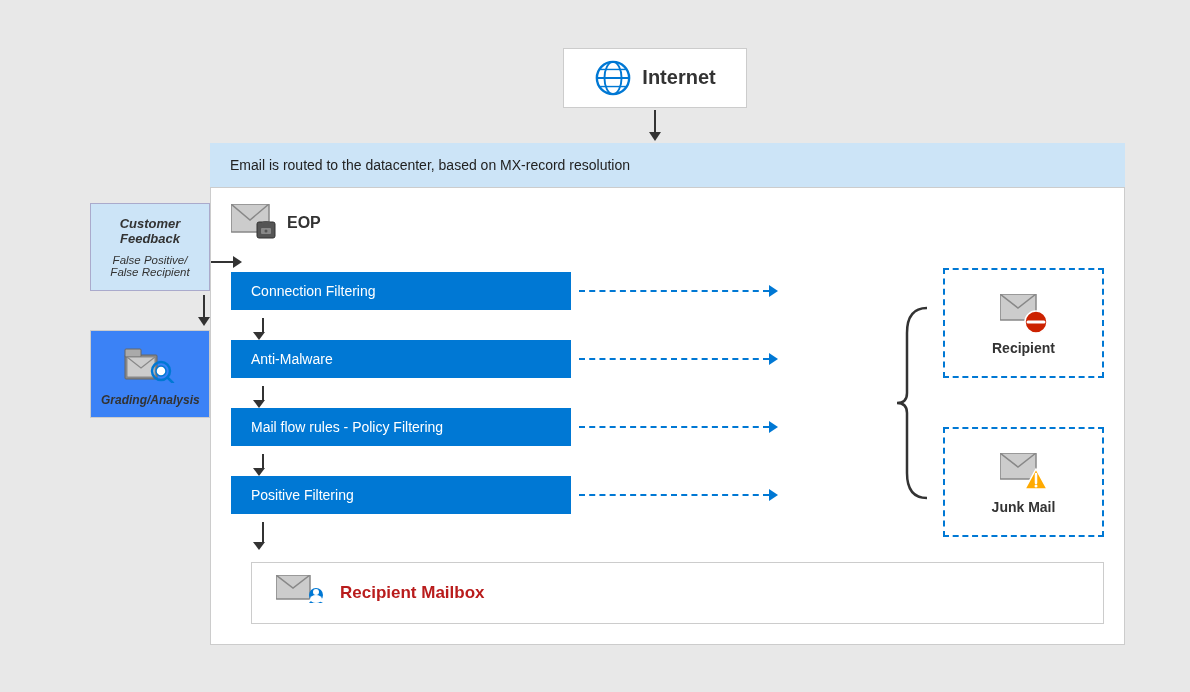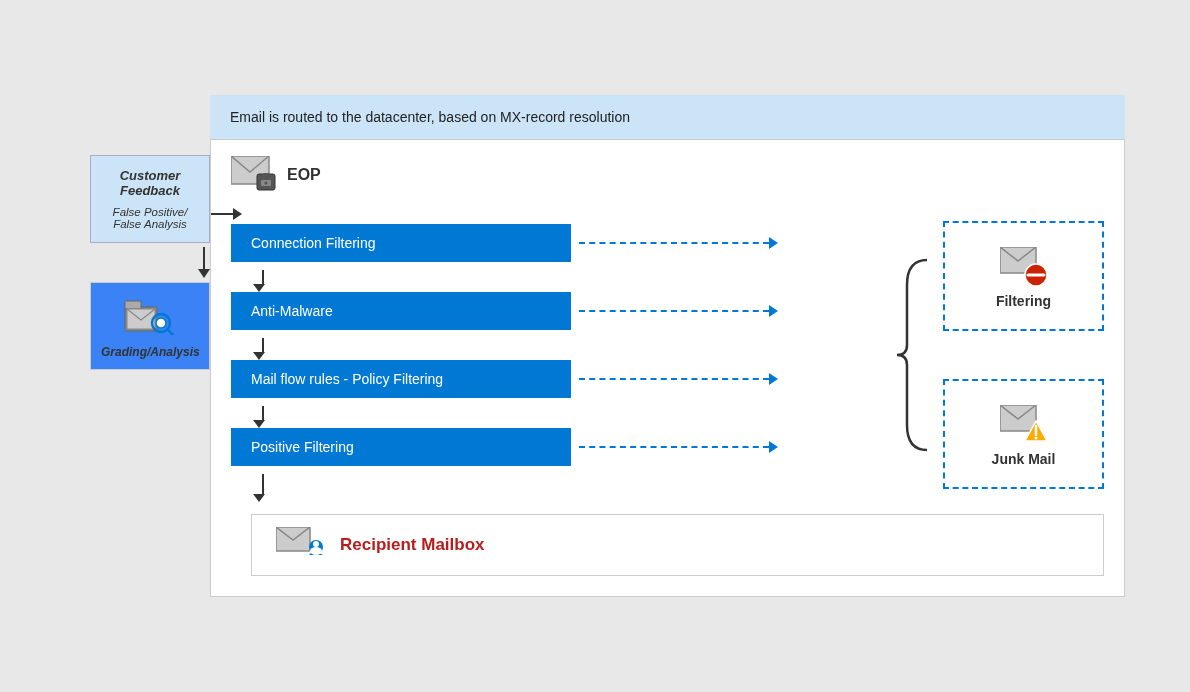--- a/index.html
+++ b/index.html
@@ -245,30 +245,47 @@
       font-weight: 700;
       color: #333;
       margin-top: 6px;
     }
   </style>
 </head>
 <body>
 
 <div class="diagram-container">
 
+  <div style="display:flex; flex-direction:column; align-items:center; margin-left:120px;">
+    <div class="internet-box">
+      <svg class="globe-icon" viewBox="0 0 40 40" xmlns="http://www.w3.org/2000/svg">
+        <circle cx="20" cy="20" r="17" fill="none" stroke="#0078d4" stroke-width="2.5"></circle>
+        <ellipse cx="20" cy="20" rx="9" ry="17" fill="none" stroke="#0078d4" stroke-width="2"></ellipse>
+        <line x1="3" y1="20" x2="37" y2="20" stroke="#0078d4" stroke-width="2"></line>
+        <line x1="6" y1="11" x2="34" y2="11" stroke="#0078d4" stroke-width="1.5"></line>
+        <line x1="6" y1="29" x2="34" y2="29" stroke="#0078d4" stroke-width="1.5"></line>
+      </svg>
+      <span>Internet</span>
+    </div>
+
+    <div class="arrow-down">
+      <div class="line"></div>
+      <div class="head"></div>
+    </div>
+  </div>
 
   <div class="main-layout">
 
     <div class="left-col">
 
       <div style="height: 50px;"></div>
 
       <div class="customer-feedback-box">
         <div class="title">Customer Feedback</div>
-        <div class="subtitle">False Positive/ False Analysis</div>
+        <div class="subtitle">False Positive/ False Recipient</div>
       </div>
 
       <div class="arrow-down cf-arrow">
         <div class="line"></div>
         <div class="head"></div>
       </div>
 
       <div class="grading-box">
         
         <svg width="54" height="42" viewBox="0 0 54 42" xmlns="http://www.w3.org/2000/svg">
@@ -381,21 +398,21 @@
 
             <div class="q-box">
 
               <svg width="48" height="40" viewBox="0 0 48 40" xmlns="http://www.w3.org/2000/svg">
                 <rect x="0" y="0" width="36" height="26" rx="1" fill="#ccc" stroke="#888" stroke-width="1.5"></rect>
                 <polyline points="0,0 18,14 36,0" fill="none" stroke="#888" stroke-width="1.5"></polyline>
 
                 <circle cx="36" cy="28" r="11" fill="#cc2200" stroke="white" stroke-width="1.5"></circle>
                 <line x1="28" y1="28" x2="44" y2="28" stroke="white" stroke-width="3" stroke-linecap="round"></line>
               </svg>
-              <div class="q-label">Filtering</div>
+              <div class="q-label">Recipient</div>
             </div>
 
             <div style="height:14px;"></div>
 
             <div class="q-box">
 
               <svg width="48" height="40" viewBox="0 0 48 40" xmlns="http://www.w3.org/2000/svg">
                 <rect x="0" y="0" width="36" height="26" rx="1" fill="#ccc" stroke="#888" stroke-width="1.5"></rect>
                 <polyline points="0,0 18,14 36,0" fill="none" stroke="#888" stroke-width="1.5"></polyline>
 

